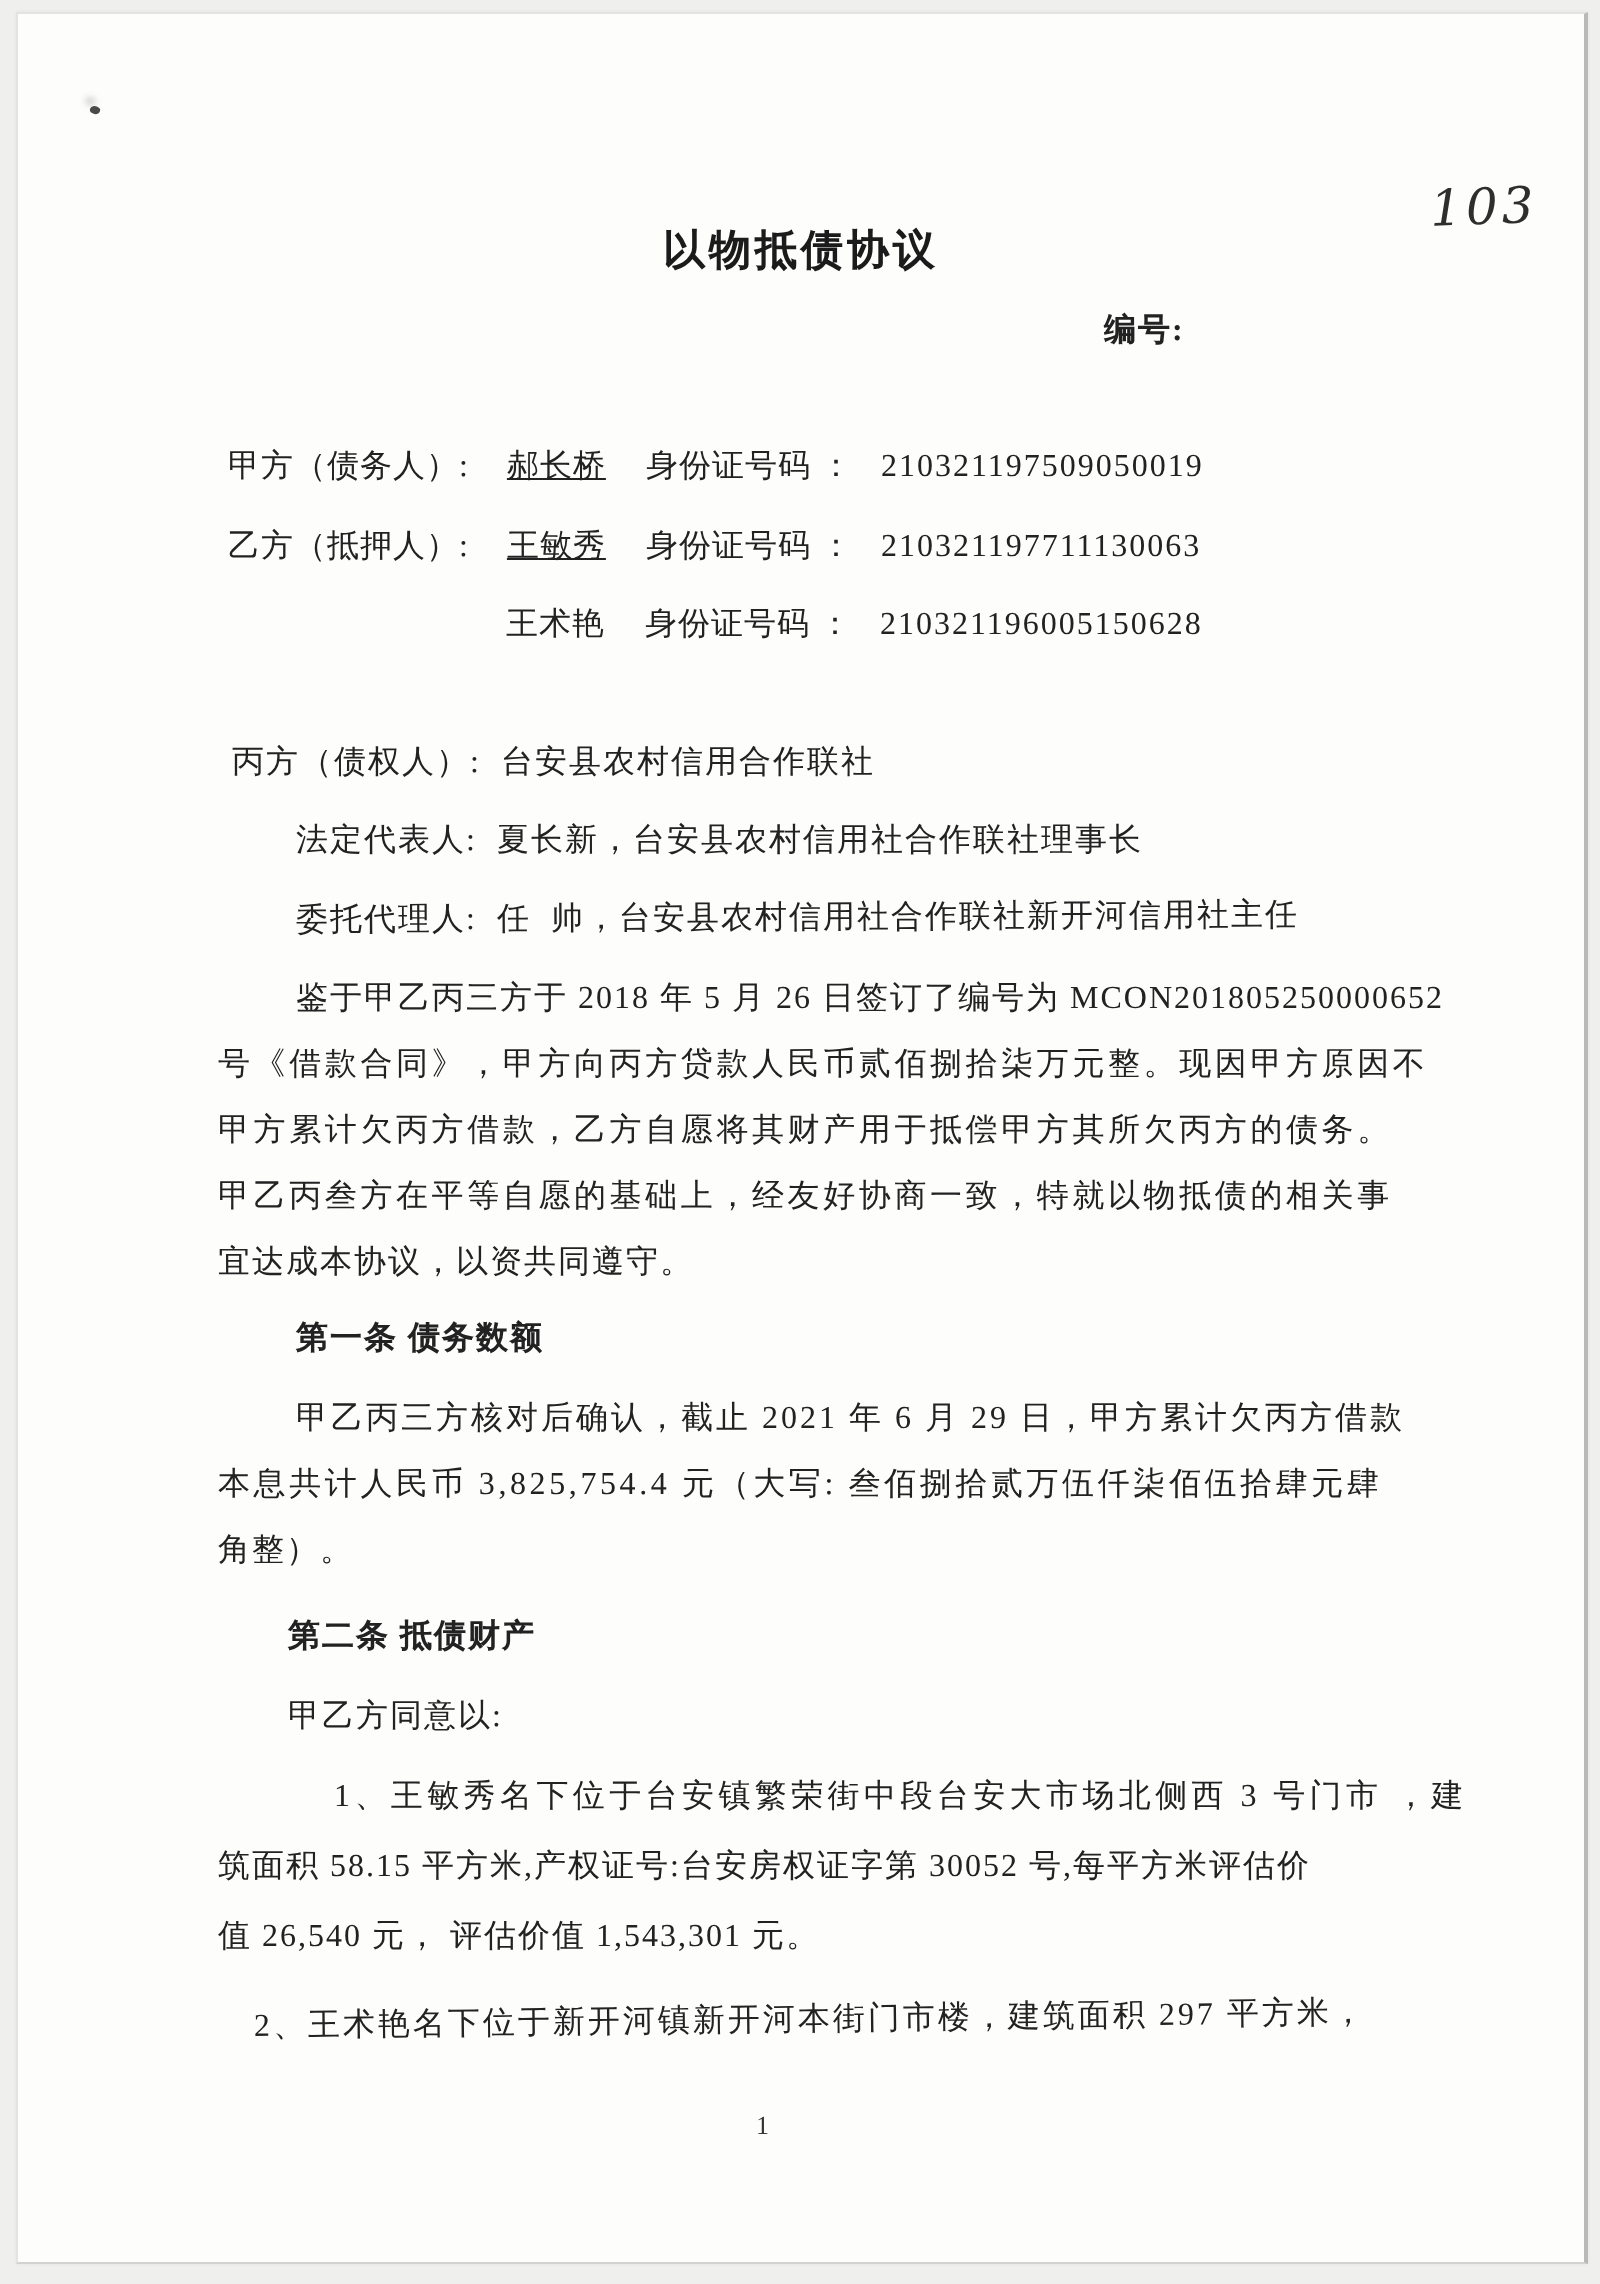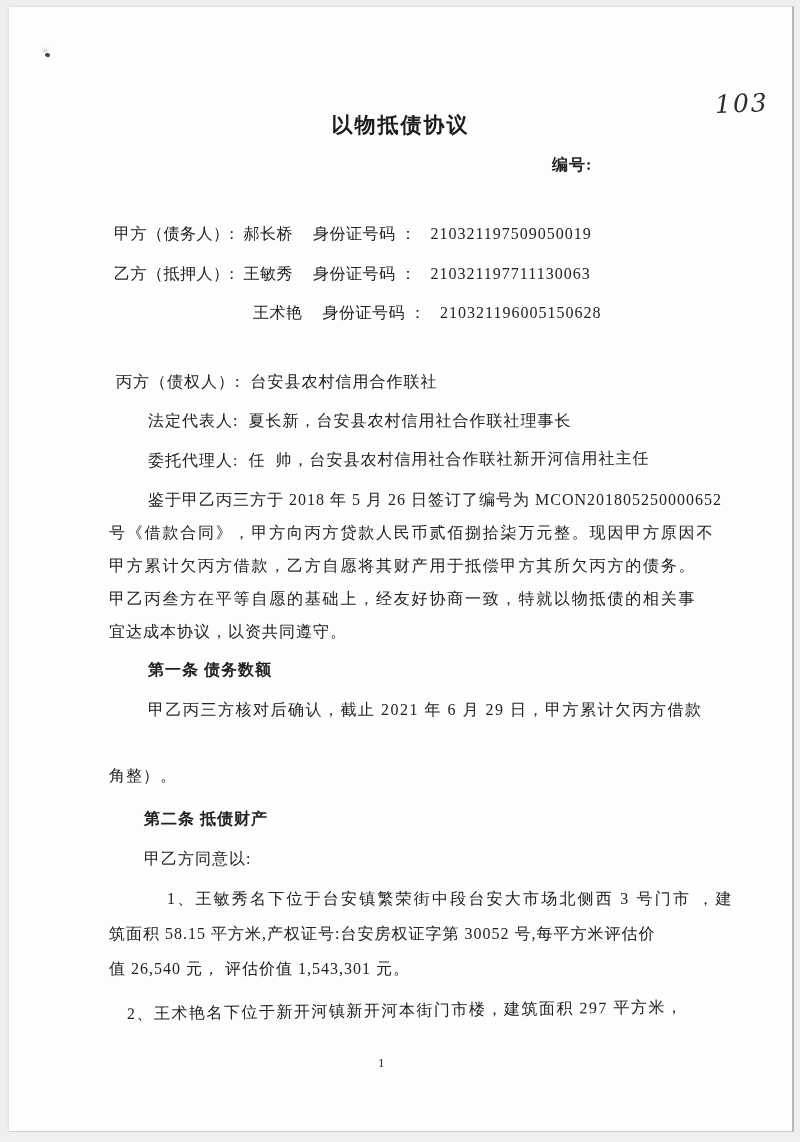--- a/index.html
+++ b/index.html
@@ -47,21 +47,21 @@
   .docno{
     position:absolute;left:543px;top:148px;
     font-size:16px;font-weight:bold;letter-spacing:1px;color:#222;
   }
   .ink-mark{
     position:absolute;left:36px;top:46px;width:5px;height:4px;
     background:#4a4a4a;border-radius:60% 40% 55% 45%;
     box-shadow:-4px -3px 3px rgba(120,120,120,.35);
     transform:rotate(25deg);
   }
-  .pname{margin-left:9px;}
+  .pname{margin-left:19px;text-decoration:underline;}
   .idlabel{margin-left:20px;}
   .idnum{margin-left:14px;letter-spacing:1px;margin-top:38px;}
   .wid{margin-left:24px;}
   .vgap{margin-left:10px;}
   .tilt{transform:rotate(-0.7deg);transform-origin:left center;}
   .pageno{
     position:absolute;left:369px;top:1048px;
     font-size:13px;color:#333;letter-spacing:0;
   }
 </style>
@@ -93,20 +93,21 @@
     <div class="line ls10" style="left:139px;top:443px;transform:rotate(-0.3deg);transform-origin:left center;"><span>委托代理人:</span><span class="vgap">任  帅，台安县农村信用社合作联社新开河信用社主任</span></div>
 
     <div class="line ls10" style="left:139px;top:482px;">鉴于甲乙丙三方于 2018 年 5 月 26 日签订了编号为 MCON201805250000652</div>
     <div class="line ls18" style="left:100px;top:515px;">号《借款合同》，甲方向丙方贷款人民币贰佰捌拾柒万元整。现因甲方原因不</div>
     <div class="line ls18" style="left:100px;top:548px;">甲方累计欠丙方借款，乙方自愿将其财产用于抵偿甲方其所欠丙方的债务。</div>
     <div class="line ls18" style="left:100px;top:581px;">甲乙丙叁方在平等自愿的基础上，经友好协商一致，特就以物抵债的相关事</div>
     <div class="line ls10" style="left:100px;top:614px;">宜达成本协议，以资共同遵守。</div>
 
     <div class="line bold ls10" style="left:139px;top:652px;">第一条 债务数额</div>
     <div class="line ls15" style="left:139px;top:692px;">甲乙丙三方核对后确认，截止 2021 年 6 月 29 日，甲方累计欠丙方借款</div>
+    <div class="line ls18" style="left:100px;top:725px;">本息共计人民币 3,825,754.4 元（大写: 叁佰捌拾贰万伍仟柒佰伍拾肆元肆</div>
     <div class="line ls10" style="left:100px;top:758px;">角整）。</div>
 
     <div class="line bold ls10" style="left:135px;top:801px;">第二条 抵债财产</div>
     <div class="line ls10" style="left:135px;top:841px;">甲乙方同意以:</div>
     <div class="line ls22" style="left:132px;top:881px;">1、王敏秀名下位于台安镇繁荣街中段台安大市场北侧西 3 号门市 ，建</div>
     <div class="line ls10" style="left:100px;top:916px;">筑面积 58.15 平方米,产权证号:台安房权证字第 30052 号,每平方米评估价</div>
     <div class="line ls10" style="left:100px;top:951px;">值 26,540 元， 评估价值 1,543,301 元。</div>
     <div class="line ls15 tilt" style="left:118px;top:996px;">2、王术艳名下位于新开河镇新开河本街门市楼，建筑面积 297 平方米，</div>
 
     <div class="pageno">1</div>

